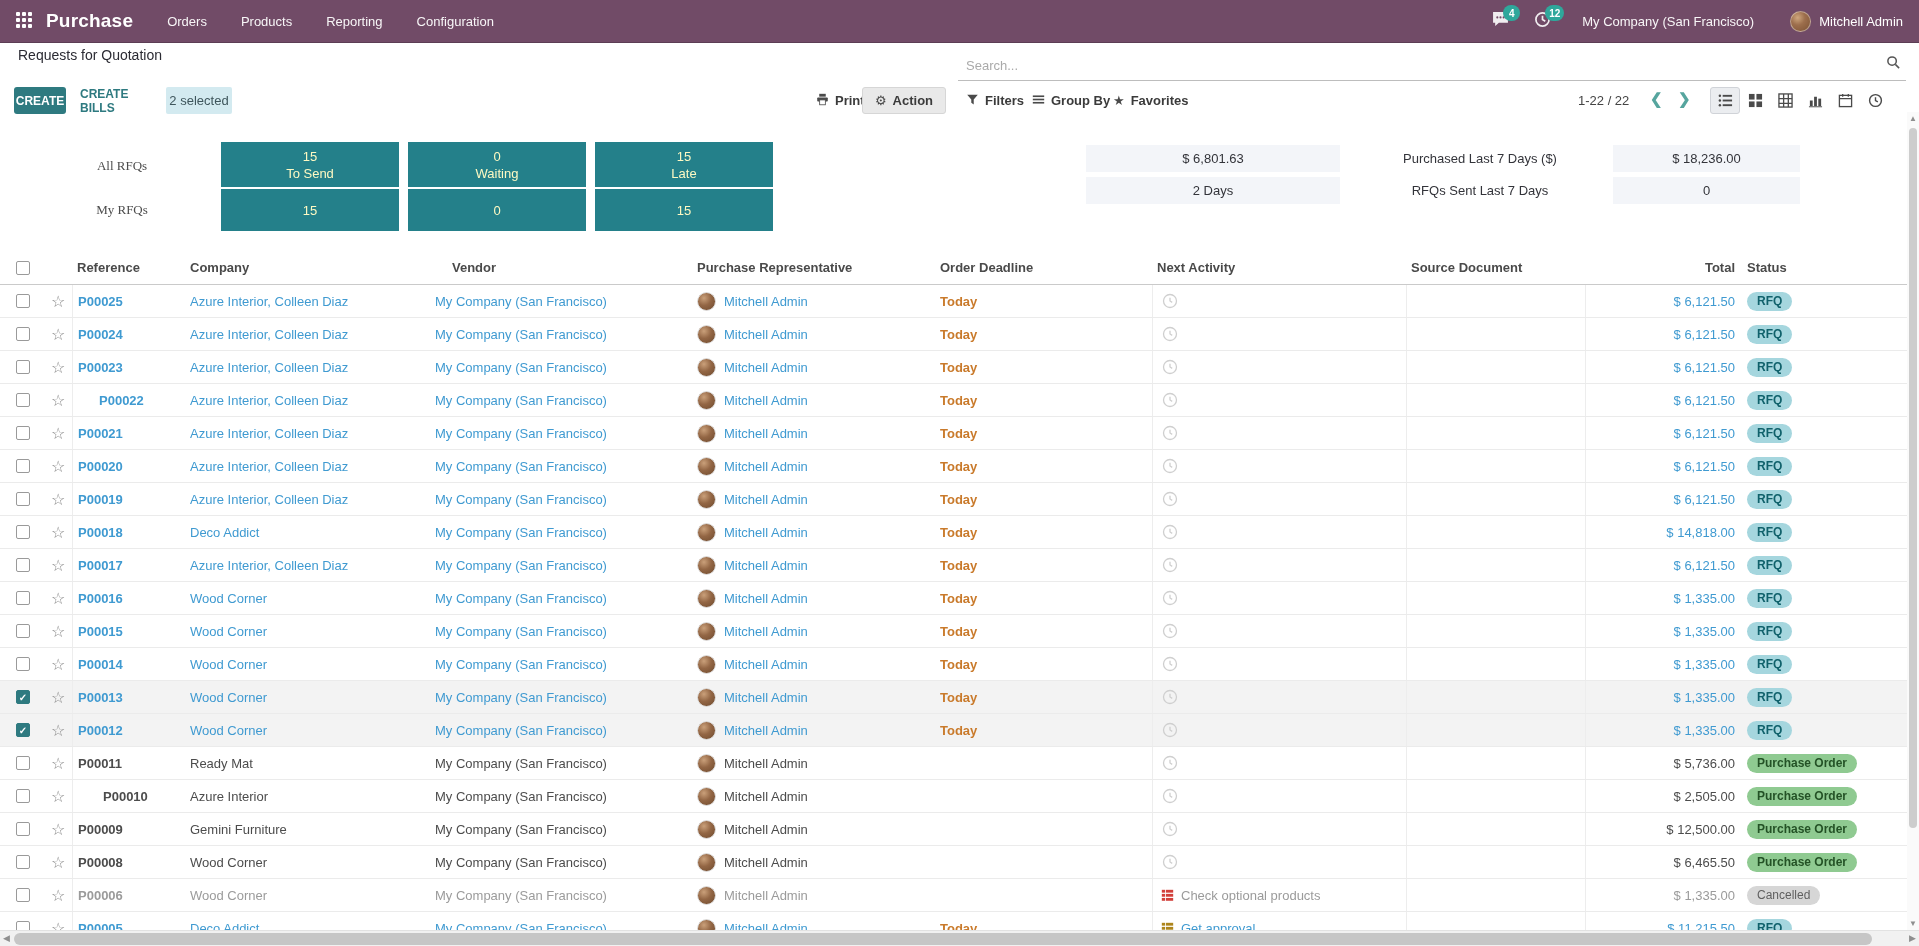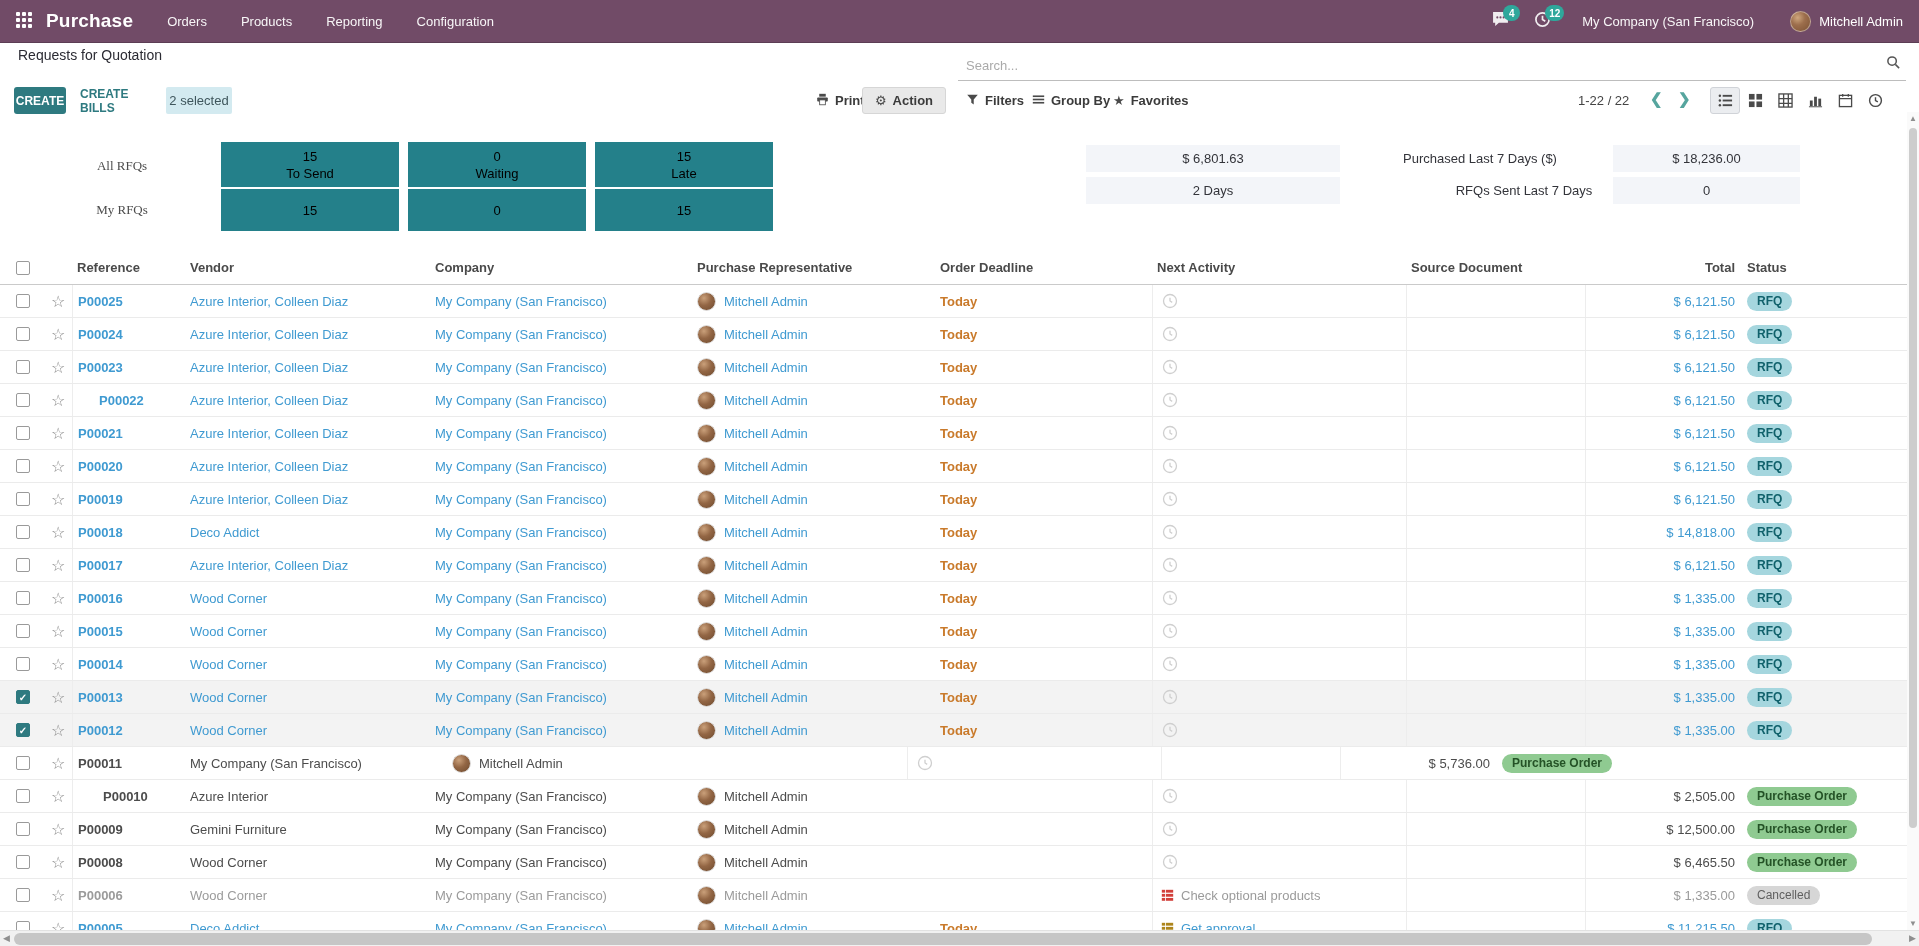--- a/index.html
+++ b/index.html
@@ -60,21 +60,21 @@
     font-size:13px; color:#444; }
   .pg-chev { color:#56a59e; font-size:15px; font-weight:bold; cursor:pointer; padding:0 9px; }
   .switcher { position:absolute; left:1710px; top:0; height:27px; display:flex; }
   .sw-btn { width:30px; height:27px; display:flex; align-items:center; justify-content:center;
     color:#4a4a4a; cursor:pointer; }
   .sw-btn svg { width:15px; height:15px; }
   .sw-btn.active { background:#ebedf0; border:1px solid #d0d3d8; border-radius:3px; }
 
   
   .dash-label { position:absolute; width:80px; text-align:center; color:#4c4c4c; cursor:pointer;font-family:Liberation Serif, serif; }
-  .dash-box { position:absolute; background:var(--dash-teal); color:#000000; text-align:center;
+  .dash-box { position:absolute; background:var(--dash-teal); color:#fef9c3; text-align:center;
     cursor:pointer; display:flex; flex-direction:column; justify-content:center; line-height:17px; }
   .kpi-box { position:absolute; background:#f3f5f9; display:flex; align-items:center;
     justify-content:center; color:#33343a; cursor:pointer; }
   .kpi-label { position:absolute; display:flex; align-items:center; justify-content:center;
     color:#33343a; cursor:pointer; }
 
   
   .dropdown { position:absolute; left:864px; top:126px; width:152px; background:#fff;
     border:1px solid #d8d8d8; border-radius:3px; box-shadow:0 2px 8px rgba(0,0,0,.18);
     padding:5px 0; z-index:40; }
@@ -295,38 +295,38 @@
         <div>15</div>
         <div>Late</div>
       </div>
       <div class="dash-box" style="left: 595px; top: 189px; width: 178px; height: 42px;">
         <div>15</div>
       </div>
       <div class="kpi-box" style="left: 1086px; top: 145px; width: 254px; height: 27px;">$ 6,801.63</div>
       <div class="kpi-box" style="left: 1086px; top: 177px; width: 254px; height: 27px;">2 Days</div>
       <div class="kpi-label" style="left: 1360px; top: 145px; width: 240px; height: 27px;">Purchased Last 7 Days ($)</div>
       <div class="kpi-box" style="left: 1613px; top: 145px; width: 187px; height: 27px;">$ 18,236.00</div>
-      <div class="kpi-label" style="left: 1404px; top: 177px; width: 240px; height: 27px;">RFQs Sent Last 7 Days</div>
+      <div class="kpi-label" style="left: 1360px; top: 177px; width: 240px; height: 27px;">RFQs Sent Last 7 Days</div>
       <div class="kpi-box" style="left: 1613px; top: 177px; width: 187px; height: 27px;">0</div>
     </div>
 
   <div class="thead" id="thead">
       <div class="th" style="width: 40px;">
         <div class="checkbox"></div>
       </div>
       <div class="th" style="width: 32px;"></div>
       <div class="th" style="width: 113px;">
         <span>Reference</span>
       </div>
+      <div class="th" style="width: 262px;">
+        <span>Company</span>
+      </div>
       <div class="th" style="width: 245px;">
         <span>Vendor</span>
       </div>
-      <div class="th" style="width: 262px;">
-        <span>Company</span>
-      </div>
       <div class="th" style="width: 243px;">
         <span>Purchase Representative</span>
       </div>
       <div class="th" style="width: 217px;">
         <span>Order Deadline</span>
       </div>
       <div class="th" style="width: 254px;">
         <span>Next Activity</span>
       </div>
       <div class="th" style="width: 179px;">
@@ -860,20 +860,23 @@
       </div>
       <div class="tr">
         <div class="cell" style="width: 40px;">
           <div class="checkbox"></div>
         </div>
         <div class="cell" style="width: 32px;">
           <span class="star">☆</span>
         </div>
         <div class="cell bl" style="width: 113px;">
           <span class="ref t-normal">P00011</span>
+        </div>
+        <div class="cell" style="width: 245px;">
+          <span class="t-normal">Ready Mat</span>
         </div>
         <div class="cell" style="width: 262px;">
           <span class="t-normal">My Company (San Francisco)</span>
         </div>
         <div class="cell" style="width: 243px;">
           <div class="mini-avatar"></div>
           <span class="t-normal">Mitchell Admin</span>
         </div>
         <div class="cell" style="width: 217px;"></div>
         <div class="cell bl" style="width: 254px;">

